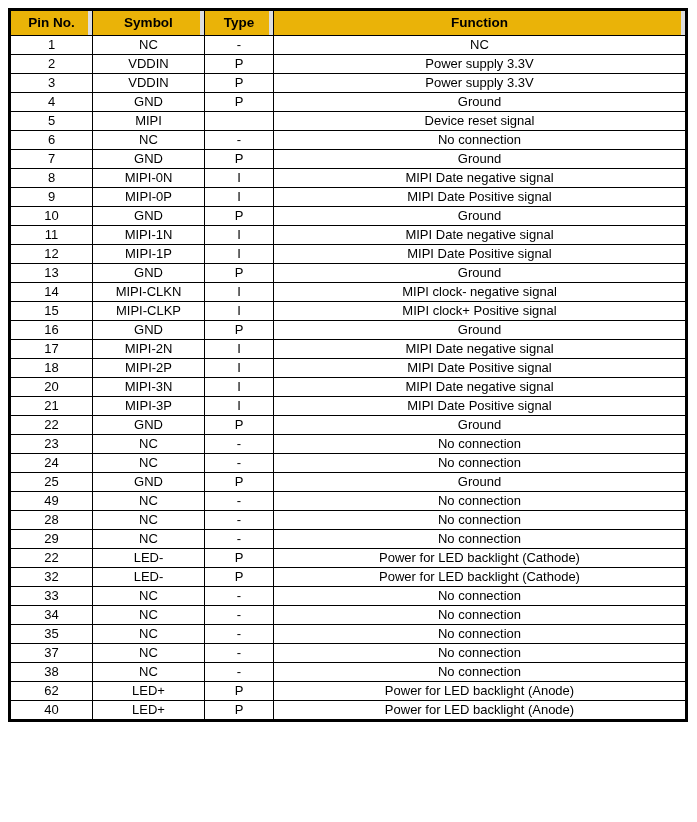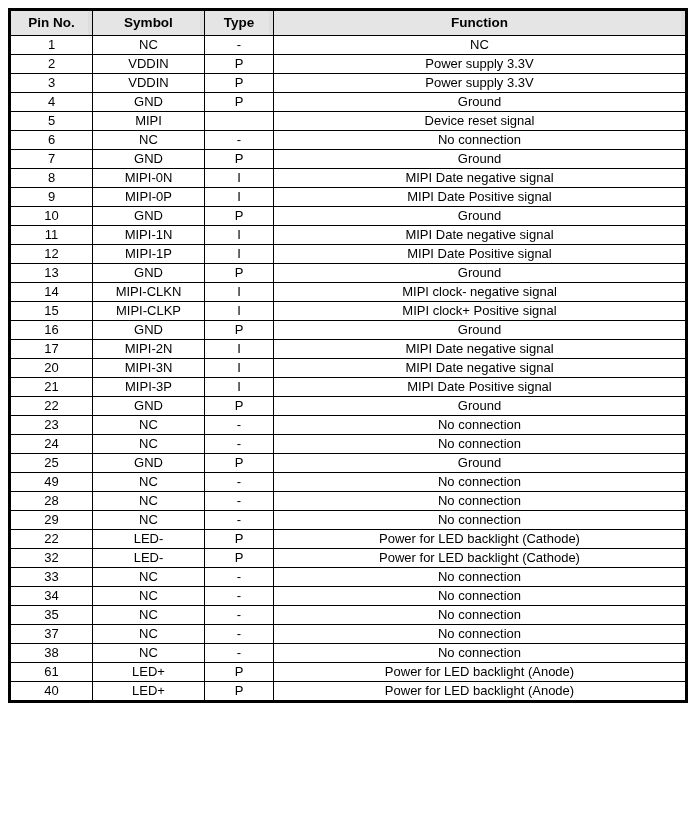--- a/index.html
+++ b/index.html
@@ -23,21 +23,21 @@
     width: 680px;
     border-collapse: collapse;
     table-layout: fixed;
     border: 3px solid #000000;
   }
   .pin-table col.c-pin      { width: 83px; }
   .pin-table col.c-symbol   { width: 112px; }
   .pin-table col.c-type     { width: 69px; }
   .pin-table col.c-function { width: auto; }
   .pin-table th {
-    background: #e5e5e5;
+    background: #eab308;
     border: 1.5px solid #000000;
     font-size: 13.5px;
     font-weight: bold;
     color: #000000;
     text-align: center;
     height: 24px;
     padding: 0;
     line-height: 24px;
     white-space: nowrap;
     overflow: hidden;
@@ -172,20 +172,26 @@
           <td>P</td>
           <td>Ground</td>
         </tr>
         <tr>
           <td>17</td>
           <td>MIPI-2N</td>
           <td>I</td>
           <td>MIPI Date negative signal</td>
         </tr>
         <tr>
+          <td>18</td>
+          <td>MIPI-2P</td>
+          <td>I</td>
+          <td>MIPI Date Positive signal</td>
+        </tr>
+        <tr>
           <td>20</td>
           <td>MIPI-3N</td>
           <td>I</td>
           <td>MIPI Date negative signal</td>
         </tr>
         <tr>
           <td>21</td>
           <td>MIPI-3P</td>
           <td>I</td>
           <td>MIPI Date Positive signal</td>
@@ -268,21 +274,21 @@
           <td>-</td>
           <td>No connection</td>
         </tr>
         <tr>
           <td>38</td>
           <td>NC</td>
           <td>-</td>
           <td>No connection</td>
         </tr>
         <tr>
-          <td>61</td>
+          <td>62</td>
           <td>LED+</td>
           <td>P</td>
           <td>Power for LED backlight (Anode)</td>
         </tr>
         <tr>
           <td>40</td>
           <td>LED+</td>
           <td>P</td>
           <td>Power for LED backlight (Anode)</td>
         </tr>

